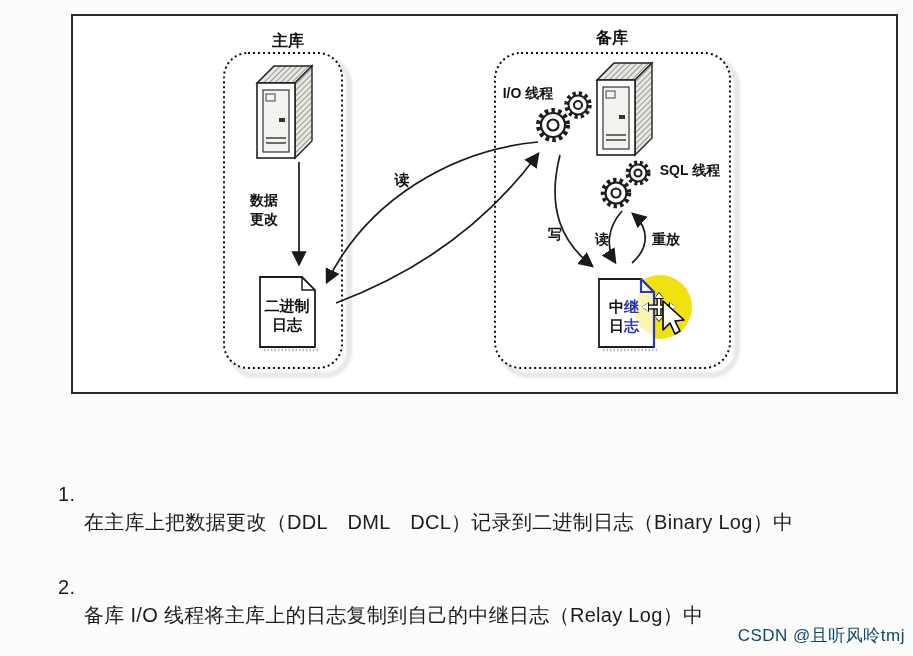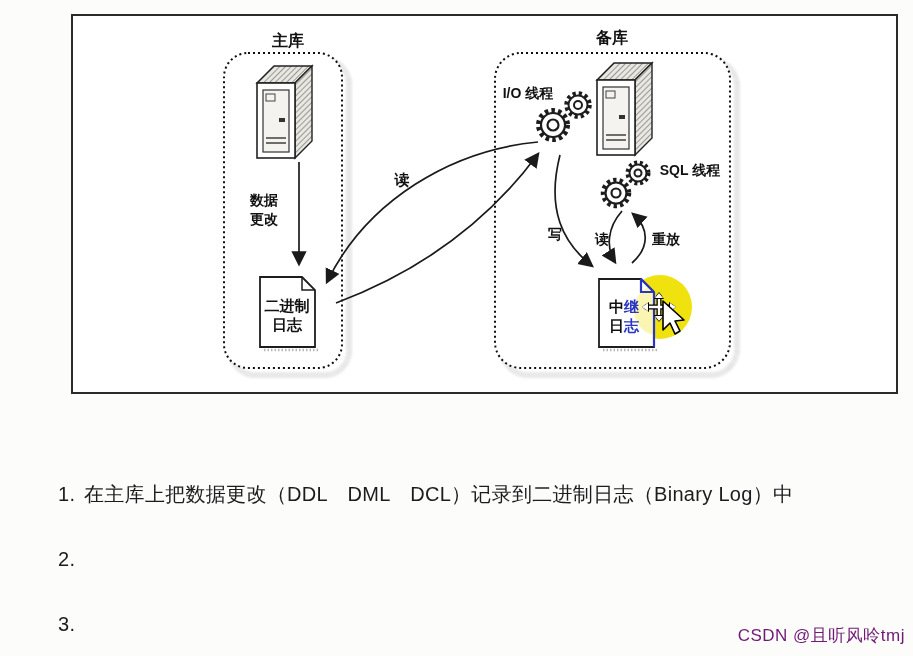--- a/index.html
+++ b/index.html
@@ -8,23 +8,23 @@
     background:#fcfcfb;
     font-family:"Liberation Sans", sans-serif;
     color:#1b1b1b;
   }
   .diagram-wrap{position:absolute;left:0;top:0;width:913px;height:420px;padding-left:12px;}
   svg text{font-family:"Liberation Sans", sans-serif;}
   .notes{position:absolute;left:58px;top:483px;width:840px;}
   .note-row{display:flex;align-items:flex-start;margin-bottom:42px;
     font-size:20px;line-height:23px;color:#1c1c1e;letter-spacing:.3px;}
   .note-num{width:26px;flex:0 0 26px;}
-  .note-text{white-space:pre-wrap;}
+  .note-text{white-space:pre-wrap;margin-top:28px;}
   .watermark{position:absolute;right:8px;top:624px;font-size:17px;
-    color:#701a75;letter-spacing:.5px;}
+    color:#0c4a6e;letter-spacing:.5px;}
 </style>
 </head>
 <body>
 
 <div class="diagram-wrap">
 <svg width="913" height="420" viewBox="0 0 913 420">
   <defs>
     <marker id="ah" markerWidth="10" markerHeight="10" refX="7.5" refY="4.5" orient="auto">
       <path d="M0,0 L9,4.5 L0,9 Z" fill="#1a1a1a"></path>
     </marker>
@@ -139,19 +139,20 @@
 </svg>
 </div>
 
 <div class="notes">
   <div class="note-row">
     <span class="note-num">1.</span>
     <span class="note-text">在主库上把数据更改（DDL　DML　DCL）记录到二进制日志（Binary Log）中</span>
   </div>
   <div class="note-row">
     <span class="note-num">2.</span>
+    <span class="note-text">备库 I/O 线程将主库上的日志复制到自己的中继日志（Relay Log）中</span>
   </div>
   <div class="note-row">
     <span class="note-num">3.</span>
   </div>
 </div>
 
 <div class="watermark">CSDN @且听风呤tmj</div>
 
 </body></html>

